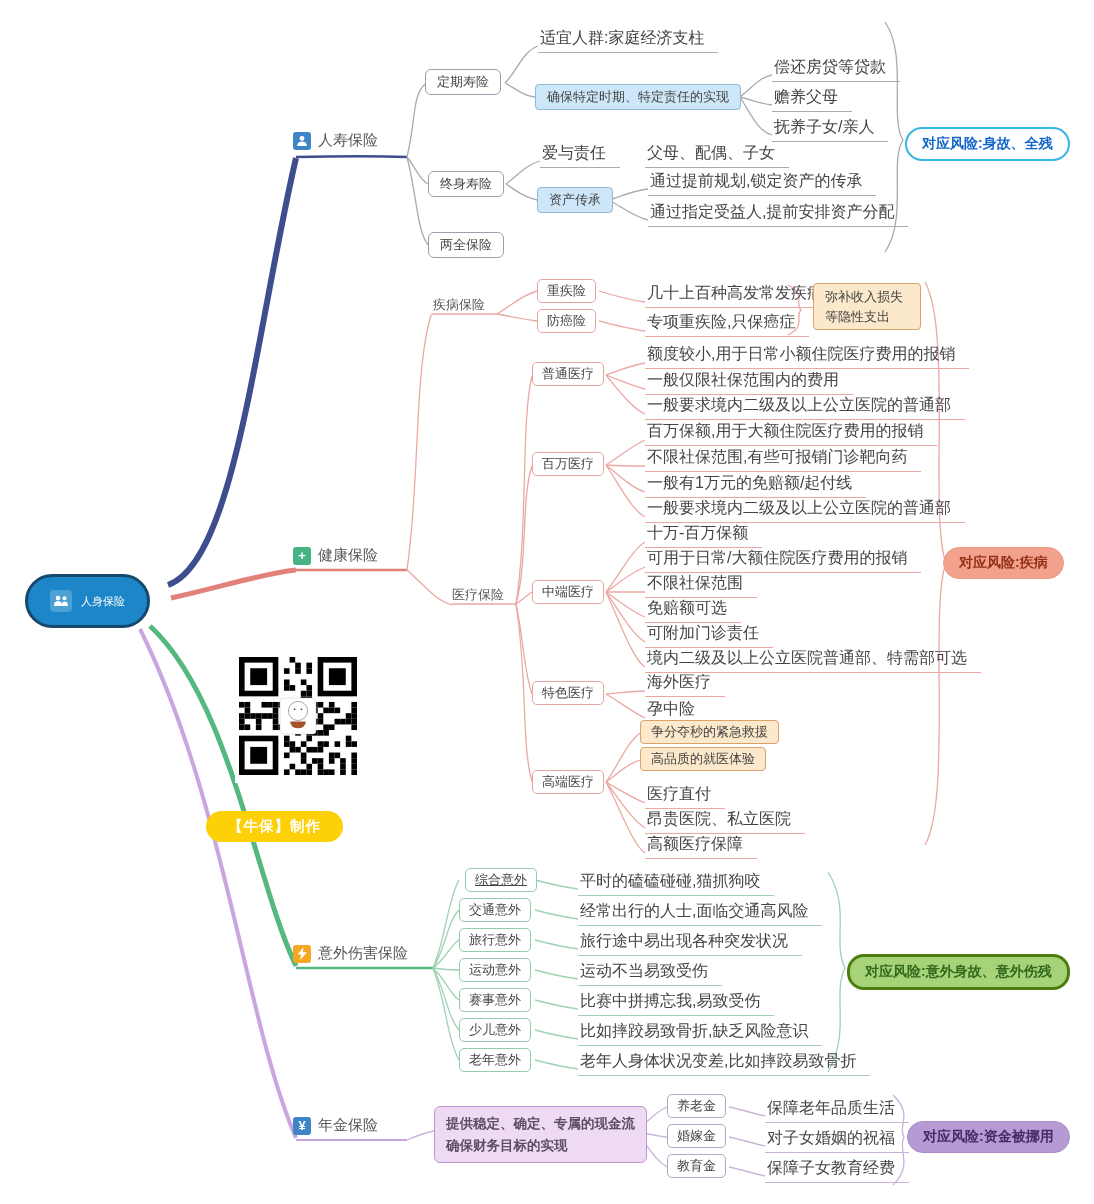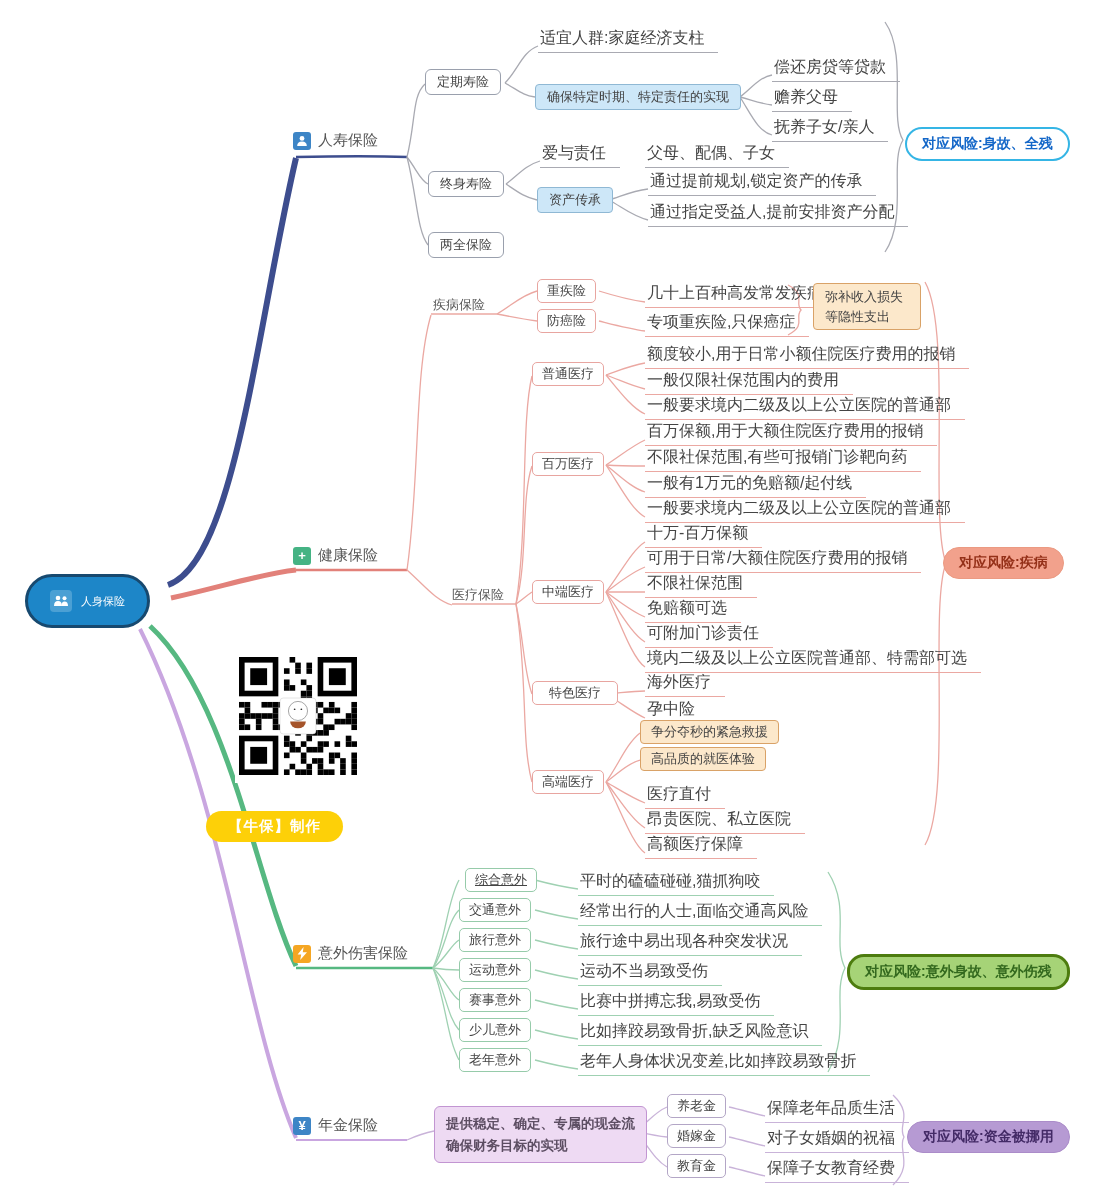--- a/index.html
+++ b/index.html
@@ -215,21 +215,21 @@
 <div class="n t t-pink" style="left:645px;top:498px;">一般要求境内二级及以上公立医院的普通部</div>
 
 <div class="n bx bx-pink" style="left:532px;top:580px;padding:2px 9px;">中端医疗</div>
 <div class="n t t-pink" style="left:645px;top:523px;">十万-百万保额</div>
 <div class="n t t-pink" style="left:645px;top:548px;">可用于日常/大额住院医疗费用的报销</div>
 <div class="n t t-pink" style="left:645px;top:573px;">不限社保范围</div>
 <div class="n t t-pink" style="left:645px;top:598px;">免赔额可选</div>
 <div class="n t t-pink" style="left:645px;top:623px;">可附加门诊责任</div>
 <div class="n t t-pink" style="left:645px;top:648px;">境内二级及以上公立医院普通部、特需部可选</div>
 
-<div class="n bx bx-pink" style="left:532px;top:681px;padding:2px 16px;">特色医疗</div>
+<div class="n bx bx-pink" style="left:532px;top:681px;padding:2px 9px;">特色医疗</div>
 <div class="n t t-pink" style="left:645px;top:672px;">海外医疗</div>
 <div class="n t t-pink" style="left:645px;top:699px;">孕中险</div>
 
 <div class="n bx bx-pink" style="left:532px;top:770px;padding:2px 9px;">高端医疗</div>
 <div class="n bx bx-orange" style="left:640px;top:720px;padding:2px 10px;">争分夺秒的紧急救援</div>
 <div class="n bx bx-orange" style="left:640px;top:747px;padding:2px 10px;">高品质的就医体验</div>
 <div class="n t t-pink" style="left:645px;top:784px;">医疗直付</div>
 <div class="n t t-pink" style="left:645px;top:809px;">昂贵医院、私立医院</div>
 <div class="n t t-pink" style="left:645px;top:834px;">高额医疗保障</div>
 
@@ -404,20 +404,20 @@
   <span class="ic ic-blue">¥</span>
   <span>年金保险</span>
 </div>
 
 <div class="n purplebox" style="left:434px;top:1106px;">
   <span>提供稳定、确定、专属的现金流</span>
   <span>确保财务目标的实现</span>
 </div>
 
 <div class="n bx bx-ann" style="left:667px;top:1094px;padding:2px 9px;">养老金</div>
-<div class="n bx bx-ann" style="left:667px;top:1124px;padding:2px 9px;border-radius:6px;">婚嫁金</div>
+<div class="n bx bx-ann" style="left:667px;top:1124px;padding:2px 9px;">婚嫁金</div>
 <div class="n bx bx-ann" style="left:667px;top:1154px;padding:2px 9px;">教育金</div>
 
 <div class="n t t-purple" style="left:765px;top:1098px;">保障老年品质生活</div>
 <div class="n t t-purple" style="left:765px;top:1128px;">对子女婚姻的祝福</div>
 <div class="n t t-purple" style="left:765px;top:1158px;">保障子女教育经费</div>
 
 <div class="n pill pill-ann" style="left:907px;top:1121px;">对应风险:资金被挪用</div>
 
 </body></html>

